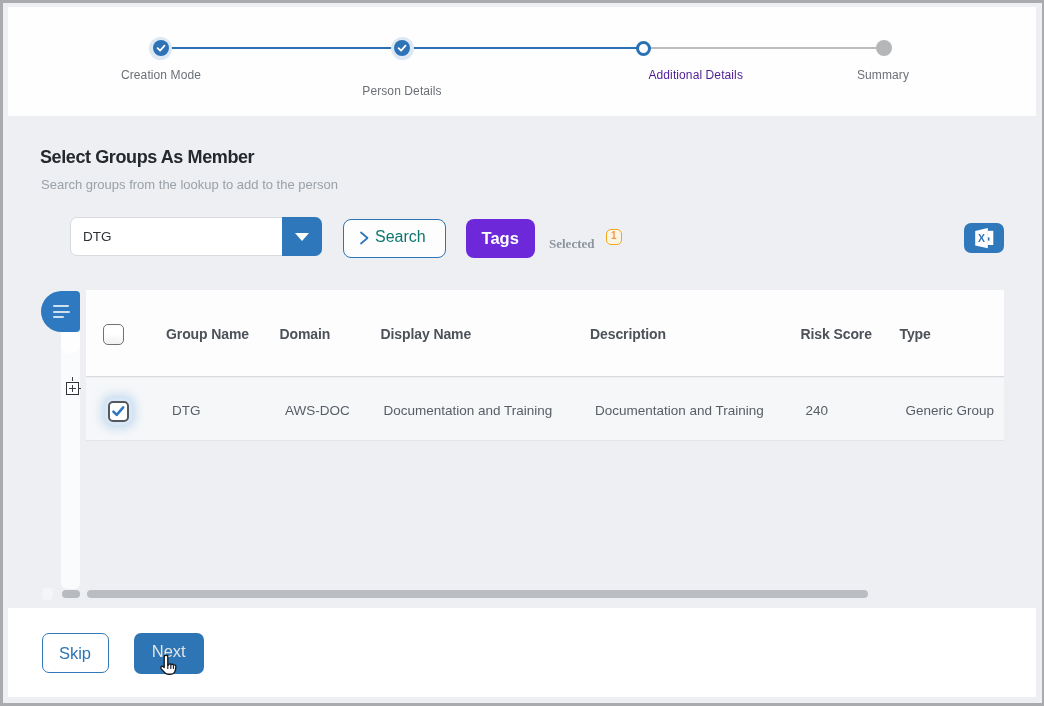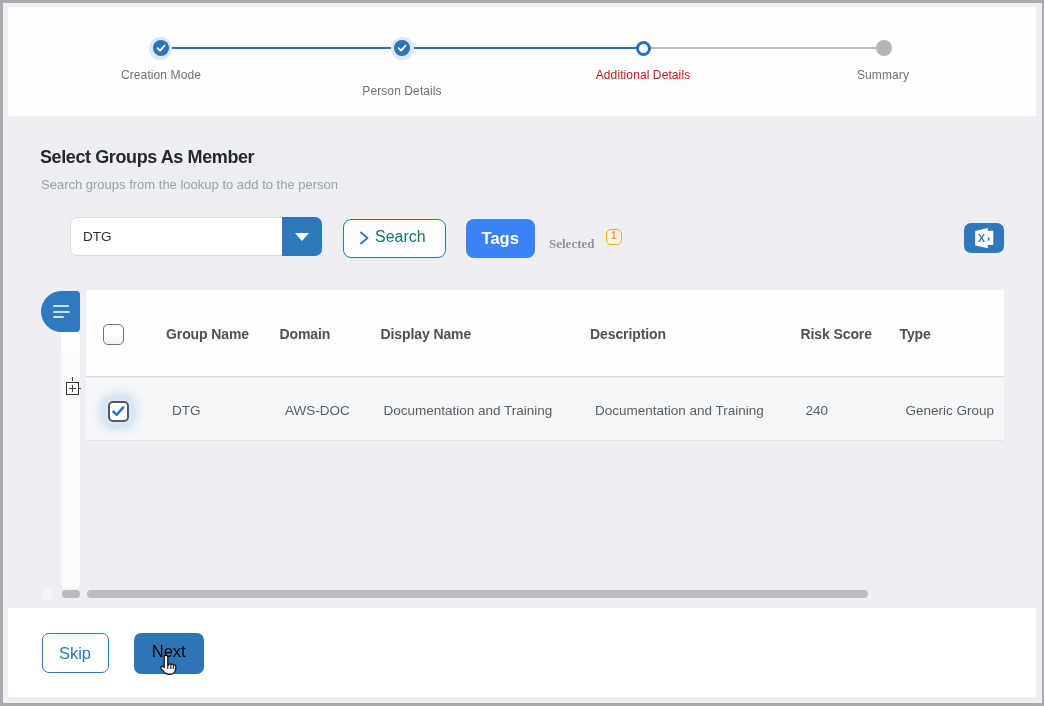--- a/index.html
+++ b/index.html
@@ -14,32 +14,32 @@
   
   #steppanel { left:8px; top:7px; width:1028px; height:109px; background:#fffefe; }
   .stepline { position:absolute; top:47px; height:2px; }
   .stepline.blue { background:#2a70b5; }
   .stepline.grey { background:#bbbcbe; }
   .halo { position:absolute; width:23px; height:23px; border-radius:50%; background:#dce8f4; top:36.5px; }
   .dotdone { position:absolute; width:16px; height:16px; border-radius:50%; background:#2d73b5; top:40px; }
   .dotactive { position:absolute; width:15px; height:15px; border-radius:50%; background:#fff; border:3px solid #2a70b5; top:40.5px; }
   .dotfuture { position:absolute; width:16px; height:16px; border-radius:50%; background:#b5b6b8; top:40px; }
   .steplabel { position:absolute; top:67.5px; width:200px; text-align:center; font-size:12px; color:#6a7076; letter-spacing:0.1px; }
-  .steplabel.on { color:#b91c1c; }
+  .steplabel.on { color:#4c1d95;text-align:right; }
   
   #h1 { left:40px; top:147px; font-size:18px; font-weight:bold; color:#25282c; letter-spacing:-0.4px; }
   #sub { left:41px; top:177px; font-size:13px; color:#9aa1a8; }
   
   #combo { left:70px; top:217px; width:251.5px; height:39px; background:#fff; border:1px solid #d7dadf; border-radius:7px; }
   #combotext { left:83px; top:229px; font-size:13.5px; color:#2c3136; }
   #combobtn { left:282px; top:217px; width:39.5px; height:39px; background:#2e77bb; border-radius:0 7px 7px 0; }
   #combotri { left:295px; top:233px; width:0; height:0; border-left:7px solid transparent; border-right:7px solid transparent; border-top:8px solid #fff; }
   #searchbtn { left:342.5px; top:218.5px; width:103px; height:39px; background:#fdfdfe; border:1.4px solid #2e74b6; border-radius:8px; }
   #searchtxt { left:375px; top:228px; font-size:16px; color:#0f766e; }
-  #tagsbtn { left:465.5px; top:218.5px; width:69.5px; height:39px; background:#3b82f6; border-radius:8px; color:#fff; font-size:16.5px; font-weight:bold; text-align:center; line-height:38px; }
+  #tagsbtn { left:465.5px; top:218.5px; width:69.5px; height:39px; background:#6d28d9; border-radius:8px; color:#fff; font-size:16.5px; font-weight:bold; text-align:center; line-height:38px; }
   #selected { left:549px; top:236px; font-size:13px; font-weight:bold; color:#8d949d;font-family:Liberation Serif, serif; }
   #badge { left:606px; top:229px; width:15.5px; height:15.5px; background:#fcf5e1; border:1.8px solid #efa71c; border-radius:5px; font-size:10px; font-weight:bold; color:#f2994a; text-align:center; line-height:12px; }
   #excelbtn { left:964px; top:223px; width:40px; height:30px; background:#2e78bb; border-radius:7px; }
   
   #bluetab { left:41px; top:291px; width:39px; height:41px; background:#2e79bf; border-radius:21px 4px 4px 21px; }
   .tabline { position:absolute; height:2px; border-radius:1px; background:#cfe0f0; }
   #strip { left:61px; top:332px; width:19px; height:257px; background:#fafbfd; border-radius:0 0 6px 6px; }
   
   #expbox { left:65.5px; top:382px; width:13px; height:13px; border:1.7px solid #30343a; background:#fff; }
   
@@ -50,21 +50,21 @@
   #hcheck { left:103px; top:324px; width:21px; height:21px; border:1.8px solid #6f7378; border-radius:5px; background:linear-gradient(#ffffff 45%, #f1f1f2); }
   #rcheckwrap { left:105px; top:398px; width:27px; height:27px; border-radius:9px; background:#d9e8f6; box-shadow:0 0 8px 4px rgba(165,200,235,0.55); }
   #rcheck { left:108px; top:401px; width:21px; height:21px; border:2px solid #54585d; border-radius:5px; background:#fff; }
   
   #sbcorner { left:42px; top:588px; width:11px; height:12px; background:#f4f5f7; border-radius:4px; }
   #sbsmall { left:62px; top:590px; width:18px; height:8px; background:#b7bbc0; border-radius:4px; }
   #sbmain { left:87px; top:590px; width:781px; height:8px; background:#babdc2; border-radius:4px; }
   
   #footer { left:8px; top:608px; width:1028px; height:89px; background:#fff; }
   #skipbtn { left:41.5px; top:633px; width:67px; height:40px; background:#fff; border:1.4px solid #3179bb; border-radius:7px; color:#2e75b6; font-size:16.5px; text-align:center; line-height:39px; }
-  #nextbtn { left:133.5px; top:632.5px; width:70.5px; height:41.5px; background:#2e75b6; border-radius:7px; color:#000000; font-size:16.5px; text-align:center; line-height:37px; }
+  #nextbtn { left:133.5px; top:632.5px; width:70.5px; height:41.5px; background:#2e75b6; border-radius:7px; color:#e5e5e5; font-size:16.5px; text-align:center; line-height:37px; }
 </style>
 </head>
 <body>
 <div id="frame">
   <div class="abs" id="steppanel"></div>
   <div class="bord" style="left:0;top:0;width:1044px;height:2.5px;"></div>
   <div class="bord" style="left:0;bottom:0;width:1044px;height:3px;"></div>
   <div class="bord" style="left:0;top:0;width:2.5px;height:706px;"></div>
   <div class="bord" style="right:0;top:0;width:2.5px;height:706px;"></div>
 

